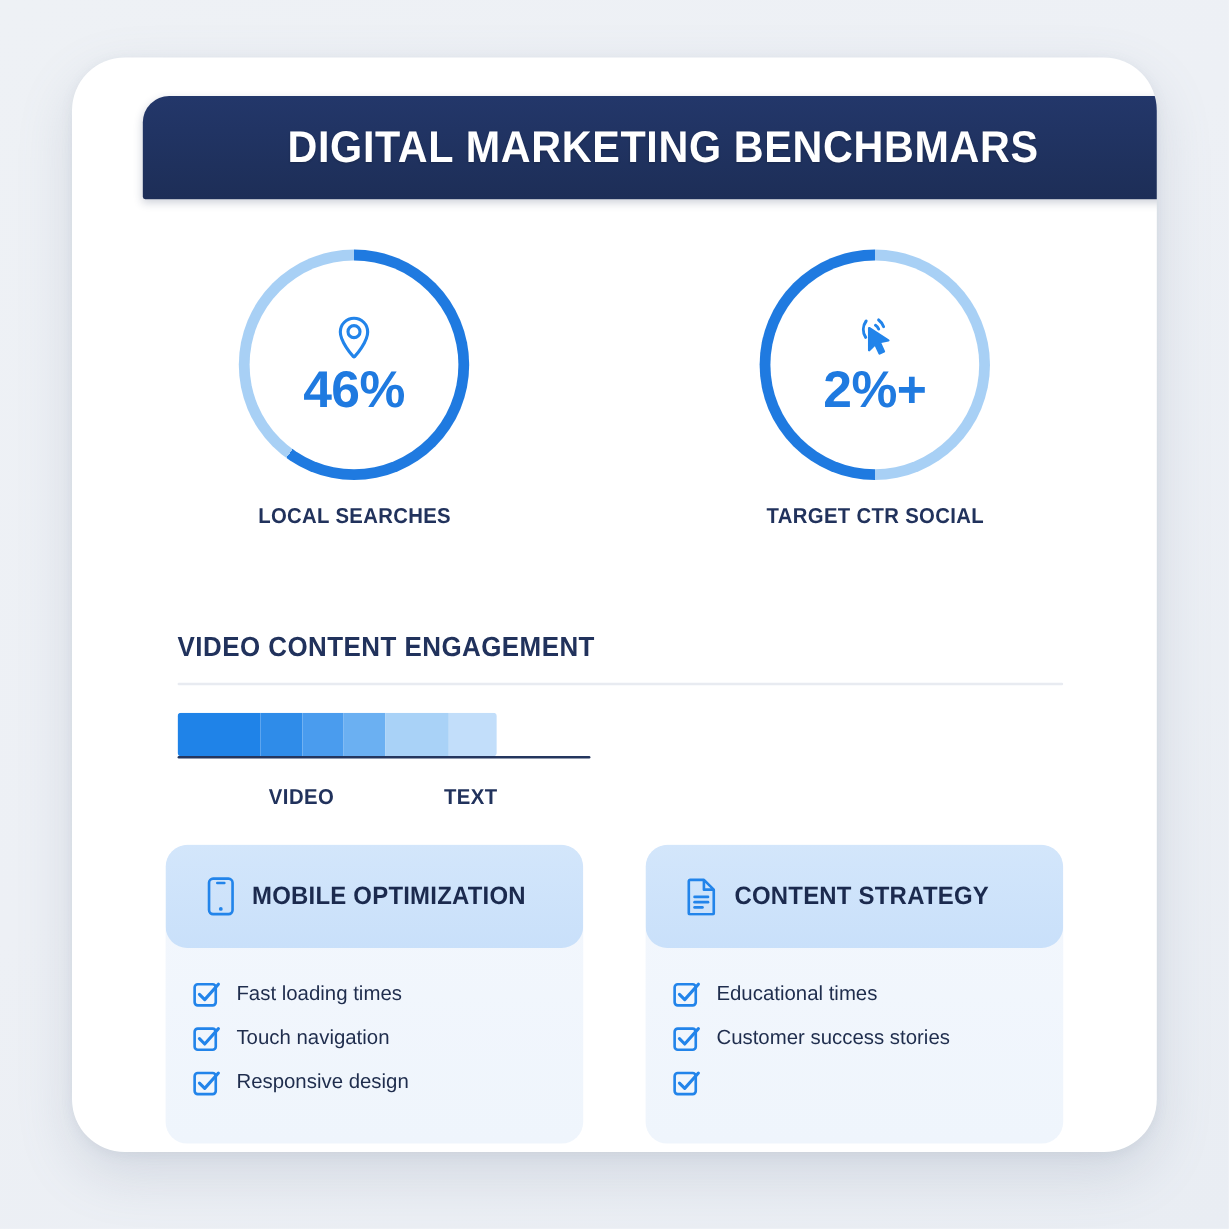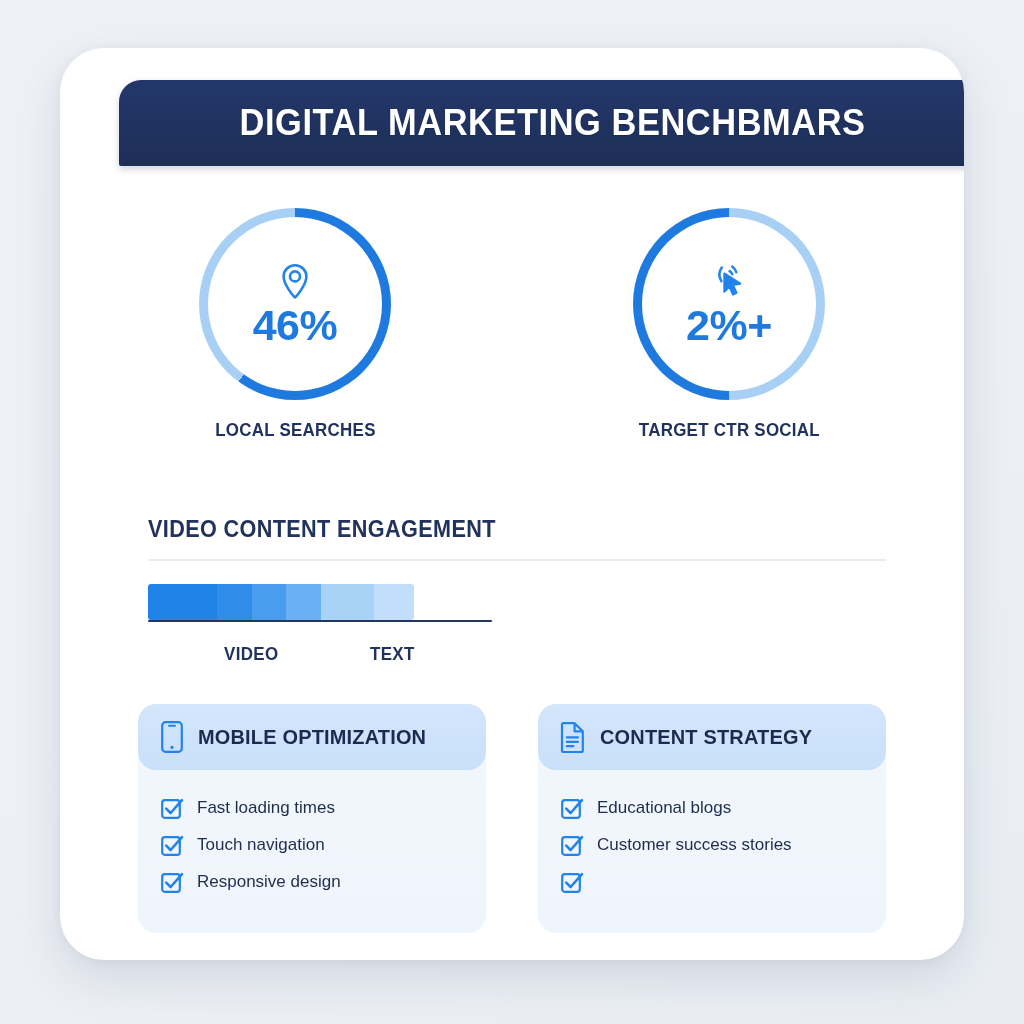--- a/index.html
+++ b/index.html
@@ -97,21 +97,21 @@
     font-weight:bold;
     letter-spacing:.3px;
     text-align:center;
     transform:scaleX(.94);
     white-space:nowrap;
   }
 
   
   .section{
     position:absolute;
-    left:88px;top:468px;
+    left:88px;top:478px;
     width:738px;
   }
   .section-title{
     color:#21325c;
     font-size:23px;
     font-weight:bold;
     letter-spacing:.4px;
     transform:scaleX(.94);
     transform-origin:left center;
   }
@@ -171,25 +171,25 @@
   }
   .info-card{
     position:relative;
     width:348px;
     border-radius:18px;
     background:linear-gradient(180deg,#f3f7fd 0%,#eff5fc 100%);
     padding-bottom:26px;
     overflow:hidden;
   }
   .info-head{
-    height:66px;
+    height:86px;
     border-radius:18px;
     background:linear-gradient(180deg,#d3e6fb 0%,#c9e0fa 100%);
     display:flex;align-items:center;
-    padding-left:22px;
+    padding-left:34px;
     gap:14px;
   }
   .info-head-title{
     color:#1b2a4e;
     font-size:21px;
     font-weight:bold;
     letter-spacing:.2px;
     transform:scaleX(.95);
     transform-origin:left center;
     white-space:nowrap;
@@ -340,21 +340,21 @@
           <span class="info-head-title">CONTENT STRATEGY</span>
         </div>
         <ul class="info-list">
           <li class="info-item">
             <span>
               <svg class="ic" width="24" height="24" viewBox="0 0 24 24" fill="none">
                 <rect x="2.2" y="4.2" width="17.6" height="17.6" rx="2.6" stroke="#2284ea" stroke-width="2.2"></rect>
                 <path d="M6.2 12.6l4.4 4.4L22 4.2" stroke="#2284ea" stroke-width="2.6" stroke-linecap="round" stroke-linejoin="round"></path>
               </svg>
             </span>
-            <span class="info-item-text">Educational blogs</span>
+            <span class="info-item-text">Educational times</span>
           </li>
           <li class="info-item">
             <span>
               <svg class="ic" width="24" height="24" viewBox="0 0 24 24" fill="none">
                 <rect x="2.2" y="4.2" width="17.6" height="17.6" rx="2.6" stroke="#2284ea" stroke-width="2.2"></rect>
                 <path d="M6.2 12.6l4.4 4.4L22 4.2" stroke="#2284ea" stroke-width="2.6" stroke-linecap="round" stroke-linejoin="round"></path>
               </svg>
             </span>
             <span class="info-item-text">Customer success stories</span>
           </li>

